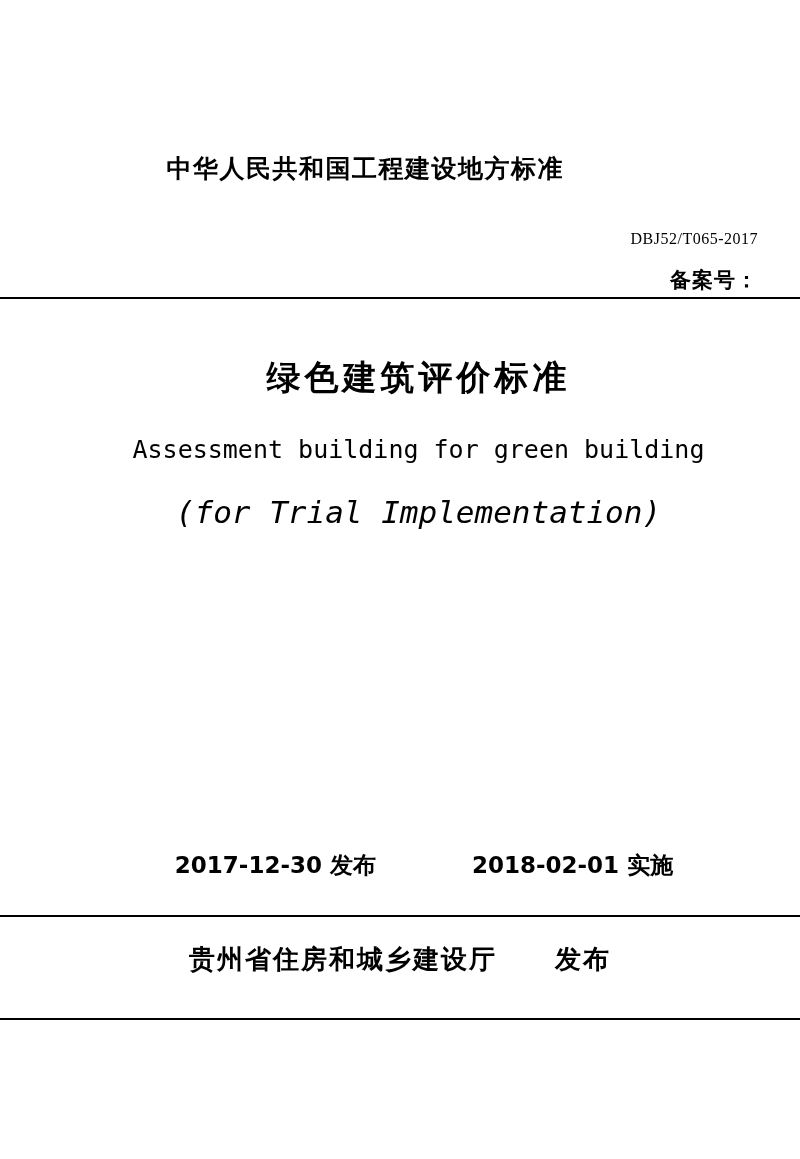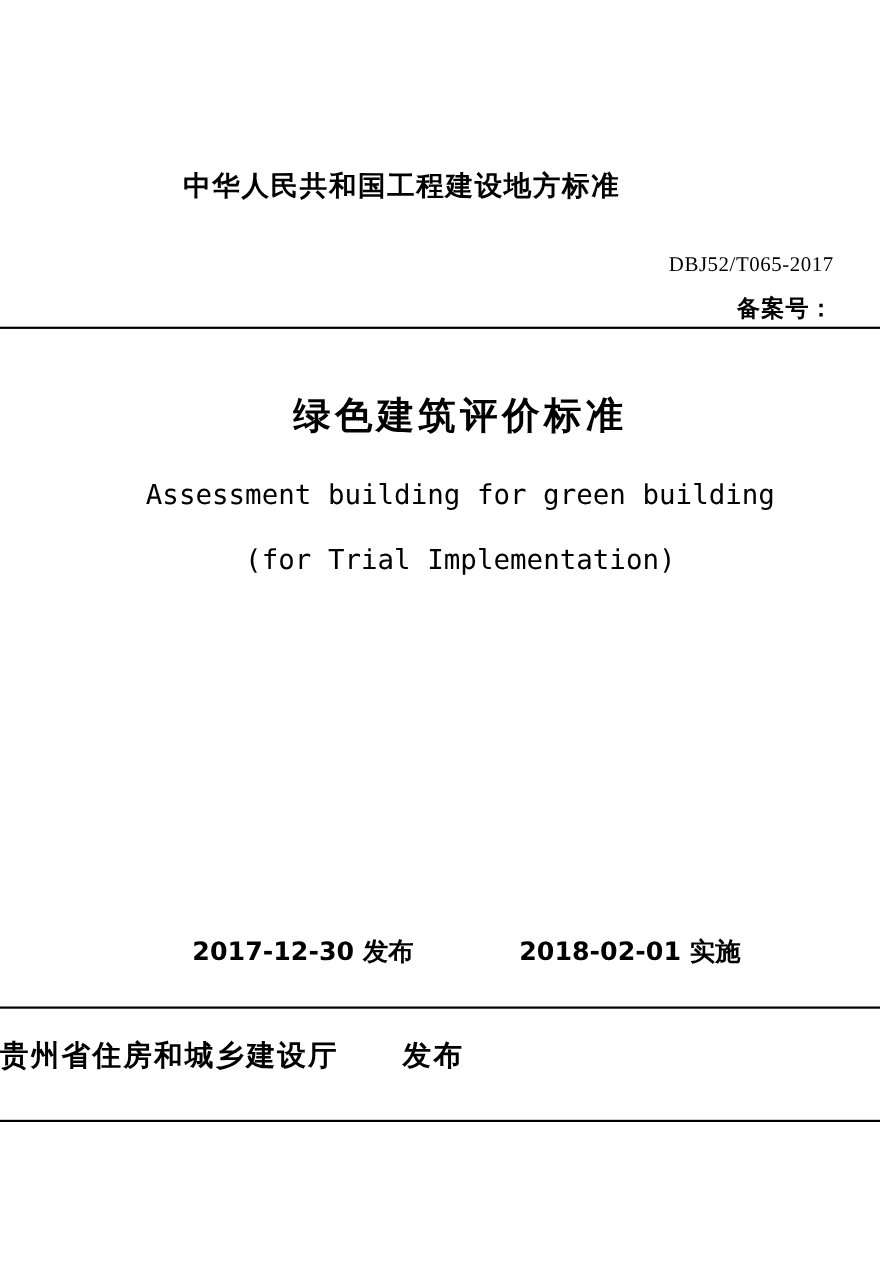--- a/index.html
+++ b/index.html
@@ -51,21 +51,21 @@
     font-weight: bold;
     font-size: 25px;
     letter-spacing: 1.5px;
     white-space: nowrap;
   }
   .code-line {
     position: absolute;
     right: 42px;
     top: 230px;
     font-family: "Liberation Serif", serif;
-    font-size: 19px;
+    font-size: 16px;
     letter-spacing: 0.5px;
     text-align: right;
   }
   .record-line {
     position: absolute;
     right: 42px;
     top: 266px;
     font-family: Liberation Sans, sans-serif;
     font-weight: bold;
     font-size: 21px;
@@ -100,22 +100,23 @@
     margin-bottom: 34px;
   }
   .title-en {
     font-family: "DejaVu Sans Mono", monospace;
     font-size: 25px;
     letter-spacing: 0px;
     margin-bottom: 30px;
   }
   .title-en-sub {
     font-family: "DejaVu Sans Mono", monospace;
-    font-size: 25px;
+    font-size: 31px;
     letter-spacing: 0px;
+    font-style: italic;
   }
 
   
   .dates-zone {
     position: absolute;
     left: 0;
     right: 0;
     top: 850px;
     display: flex;
     justify-content: center;
@@ -129,21 +130,21 @@
     white-space: nowrap;
   }
 
   
   .publisher-zone {
     position: absolute;
     left: 0;
     right: 0;
     top: 942px;
     display: flex;
-    justify-content: flex-start;
+    justify-content: center;
     align-items: baseline;
     font-family: "DejaVu Serif", serif;
     font-weight: bold;
     font-size: 26px;
     letter-spacing: 2px;
   }
   .publisher-name { margin-right: 58px; }
 </style>
 </head>
 <body>

